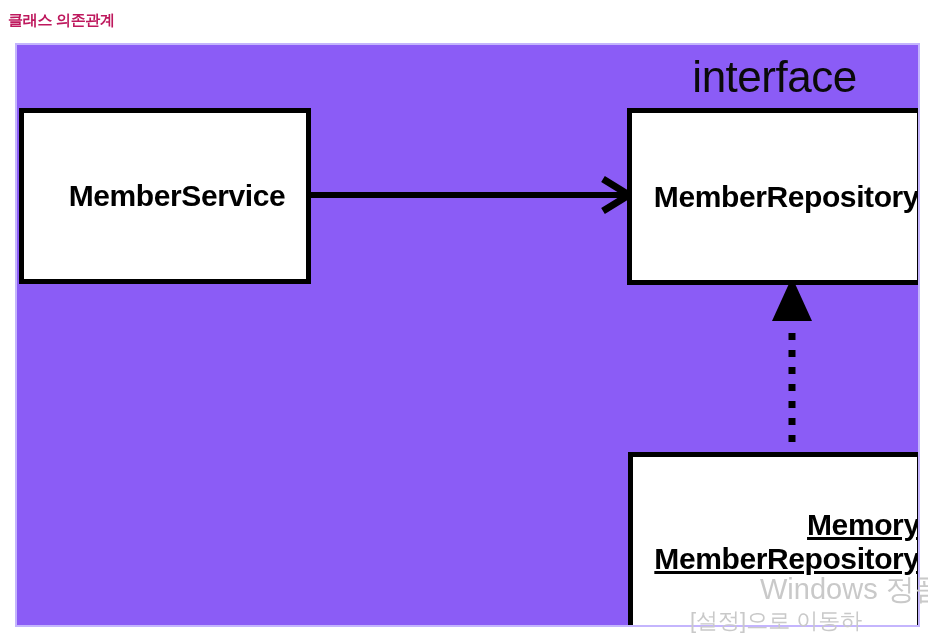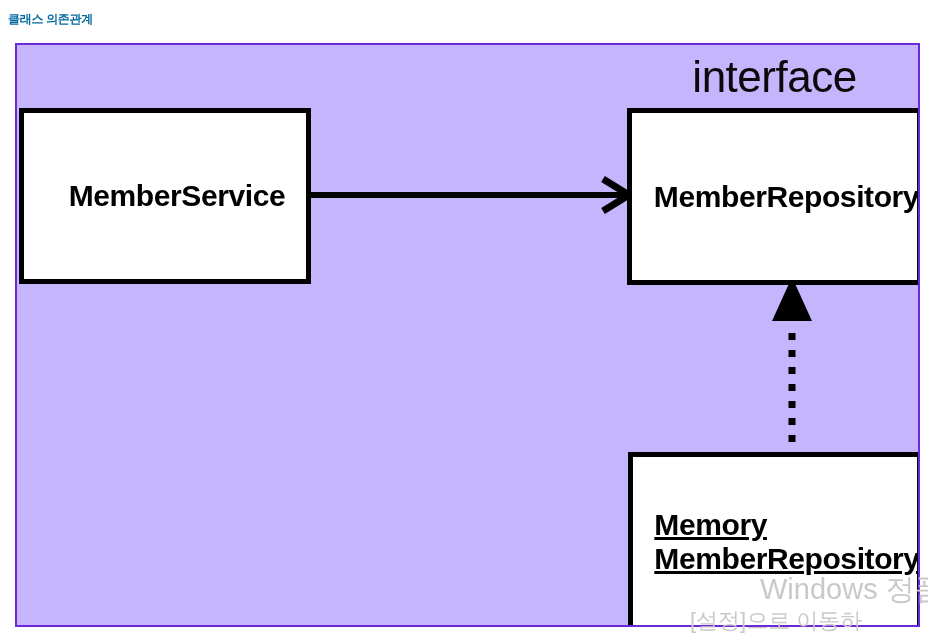--- a/index.html
+++ b/index.html
@@ -14,51 +14,51 @@
     overflow: hidden;
     font-family: "Liberation Sans", "DejaVu Sans", sans-serif;
     color: #000000;
   }
 
   
   .page-title {
     position: absolute;
     left: 8px;
     top: 10px;
-    font-size: 12px;
+    font-size: 15px;
     font-weight: bold;
     letter-spacing: -0.3px;
     line-height: 19px;
-    color: #0369a1;
+    color: #be185d;
     white-space: nowrap;
   }
 
   
   .figure-frame {
     position: absolute;
     left: 15px;
     top: 43px;
     width: 905px;
     height: 584px;
-    border: 2px solid #6d28d9;
-    background: #c4b5fd;
+    border: 2px solid #c4b5fd;
+    background: #8b5cf6;
     box-sizing: border-box;
     overflow: hidden;
   }
 
   
   .uml-box {
     position: absolute;
     background: #ffffff;
     border: 5px solid #000000;
     box-sizing: border-box;
     display: flex;
     align-items: center;
     justify-content: center;
-    text-align: left;
+    text-align: right;
     z-index: 3;
     padding-left: 24px;
   }
   .uml-box .box-label {
     font-size: 30px;
     font-weight: bold;
     line-height: 34px;
     letter-spacing: -0.4px;
     white-space: nowrap;
   }

